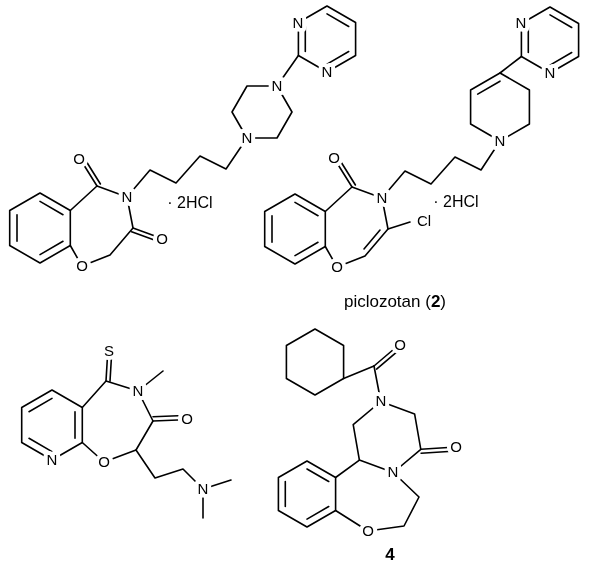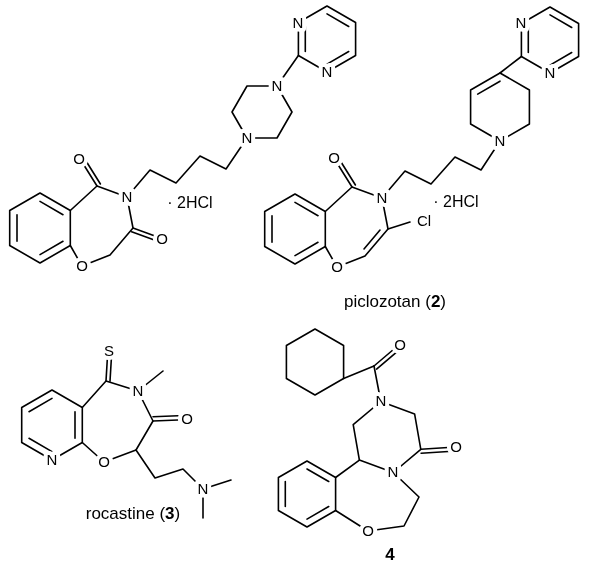--- a/index.html
+++ b/index.html
@@ -120,20 +120,17 @@
       <text class="atom" x="381" y="406">N</text>
       <text class="atom" x="456" y="452">O</text>
       <text class="atom" x="393" y="477">N</text>
       <text class="atom" x="368" y="536">O</text>
     </g>
   </svg>
 
   <div class="caption" style="left:295px;top:292px;">
     <span>piclozotan (</span><b>2</b><span>)</span>
   </div>
-  <div class="caption" style="left:33px;top:504px;">
-    <span>rocastine (</span><b>3</b><span>)</span>
-  </div>
   <div class="caption" style="left:290px;top:545px;">
     <span></span><b>4</b><span></span>
   </div>
 
 </div>
 
 </body></html>

